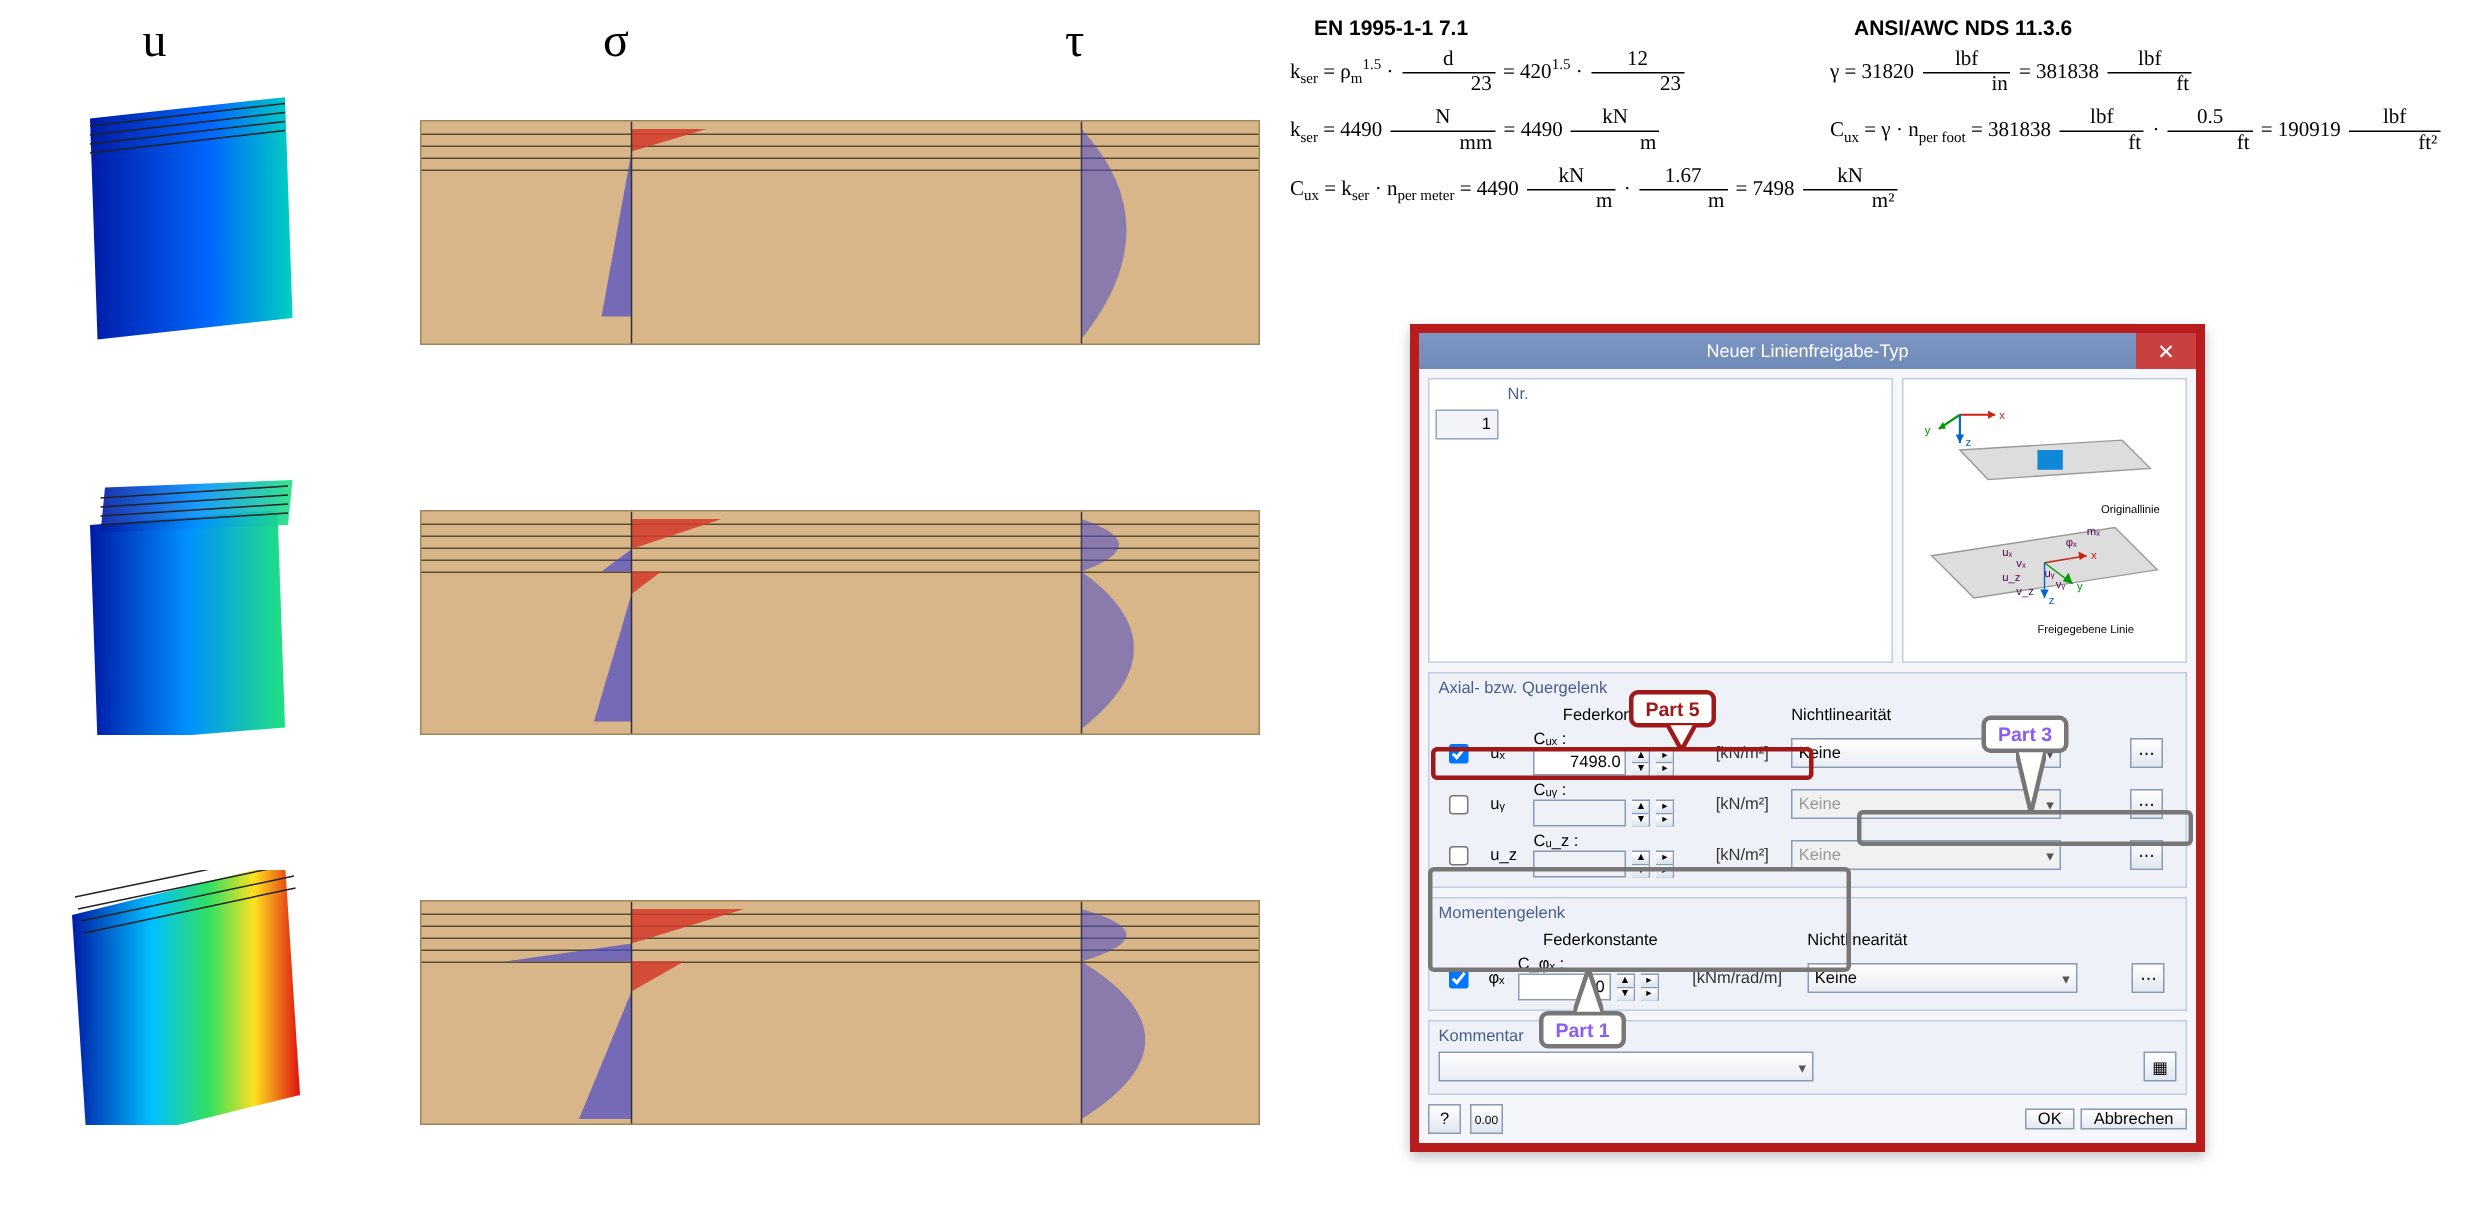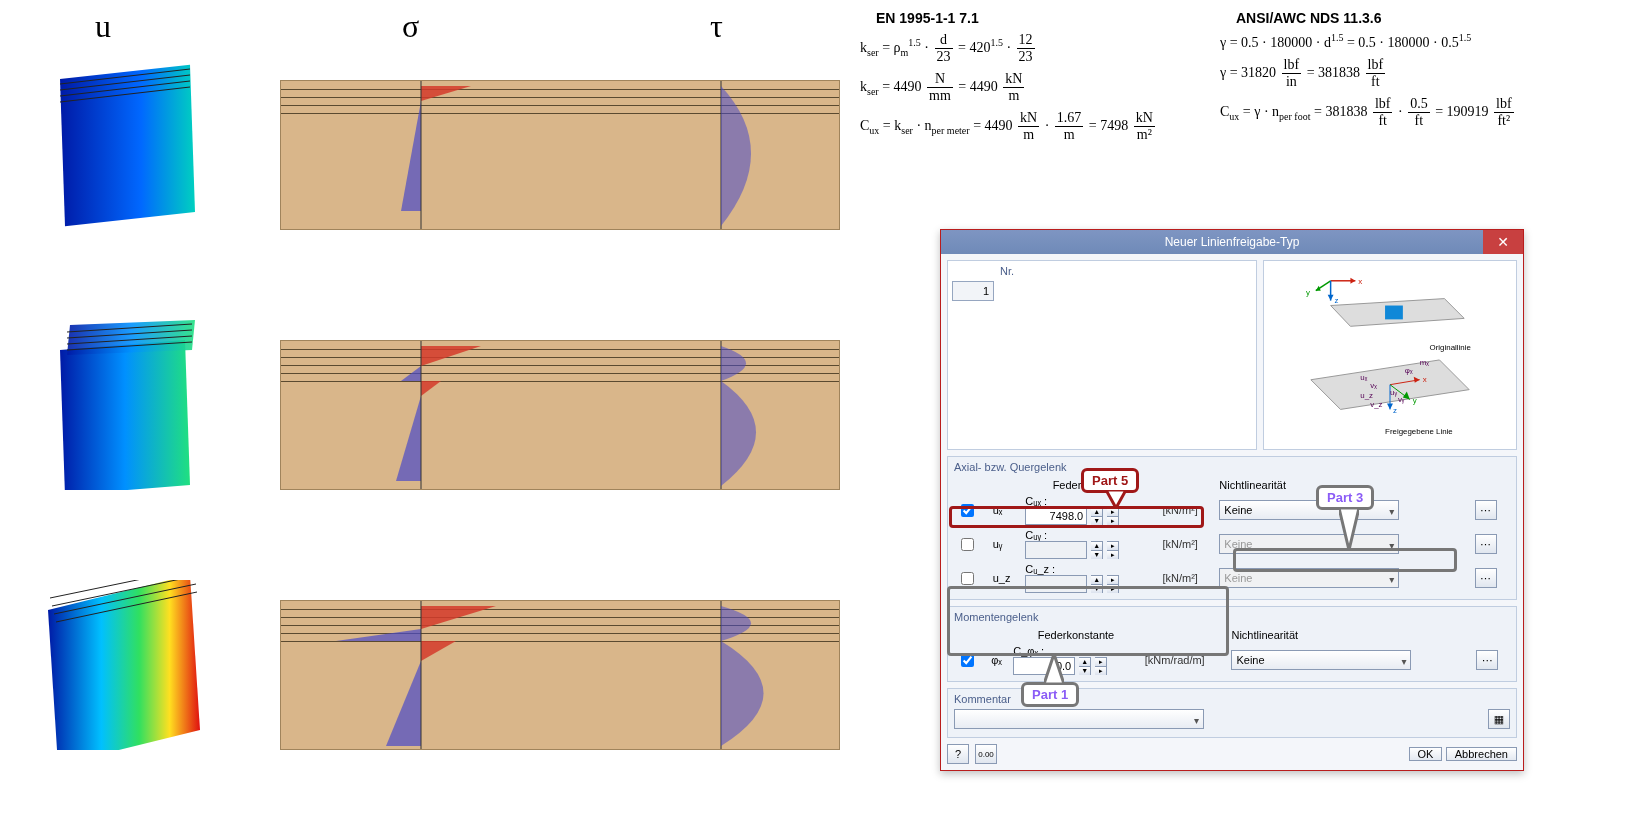--- a/index.html
+++ b/index.html
@@ -50,24 +50,24 @@
   }
   .formulae .col { position: absolute; top: 0; }
   .formulae .col.left { left: 0; width: 360px; }
   .formulae .col.right { left: 360px; width: 420px; }
   .formulae .ftitle { font-weight: 700; font-family: Arial, sans-serif; margin-bottom: 6px; font-size: 14px; padding-left: 16px; }
   .formulae .line { margin: 6px 0; white-space: nowrap; }
   sub { font-size: 10px; }
   sup { font-size: 10px; }
   .dialog {
     position: absolute;
-    left: 940px; top: 229px;
-    width: 584px;
+    left: 940px; top: 216px;
+    width: 530px;
     background: #f4f6fa;
-    border: 1px solid #b91c1c;
+    border: 6px solid #b91c1c;
     box-shadow: 0 3px 8px rgba(0,0,0,.25);
   }
   .titlebar {
     background: linear-gradient(#7e95c2, #6f8ab8);
     color: #fff;
     height: 24px;
     line-height: 24px;
     text-align: center;
     position: relative;
     font-size: 12px;
@@ -176,21 +176,21 @@
   .highlight-rect {
     position: absolute;
     border: 3px solid;
     border-radius: 4px;
     pointer-events: none;
   }
   .highlight-rect.red { border-color: #a01818; }
   .highlight-rect.gray { border-color: #777; }
   .frac { display:inline-block; vertical-align:middle; text-align:center; padding:0 2px;}
   .frac .n{display:block; border-bottom:1px solid #000; padding:0 2px;}
-  .frac .d{display:block; padding:0 2px;}
+  .frac .d{display:block; padding:0 2px;margin-left:44px;}
   .axis-img svg{width:100%;height:100%;}
 </style>
 </head>
 <body>
 
 <div class="col-label" style="left:95px;top:8px">u</div>
 <div class="col-label" style="left:402px;top:8px">σ</div>
 <div class="col-label" style="left:710px;top:8px">τ</div>
 
 <div class="diagrams">
@@ -339,23 +339,20 @@
       <span> · </span>
       <span class="frac"><span class="n">1.67</span><span class="d">m</span></span>
       <span> = 7498 </span>
       <span class="frac"><span class="n">kN</span><span class="d">m²</span></span>
     </div>
   </div>
 
   <div class="col right">
     <div class="ftitle">ANSI/AWC NDS 11.3.6</div>
     <div class="line">
-      <span>γ = 0.5 · 180000 · d</span><sup>1.5</sup><span> = 0.5 · 180000 · 0.5</span><sup>1.5</sup>
-    </div>
-    <div class="line">
       <span>γ = 31820 </span>
       <span class="frac"><span class="n">lbf</span><span class="d">in</span></span>
       <span> = 381838 </span>
       <span class="frac"><span class="n">lbf</span><span class="d">ft</span></span>
     </div>
     <div class="line">
       <span>C</span><sub>ux</sub><span> = γ · n</span><sub>per foot</sub><span> = 381838 </span>
       <span class="frac"><span class="n">lbf</span><span class="d">ft</span></span>
       <span> · </span>
       <span class="frac"><span class="n">0.5</span><span class="d">ft</span></span>

